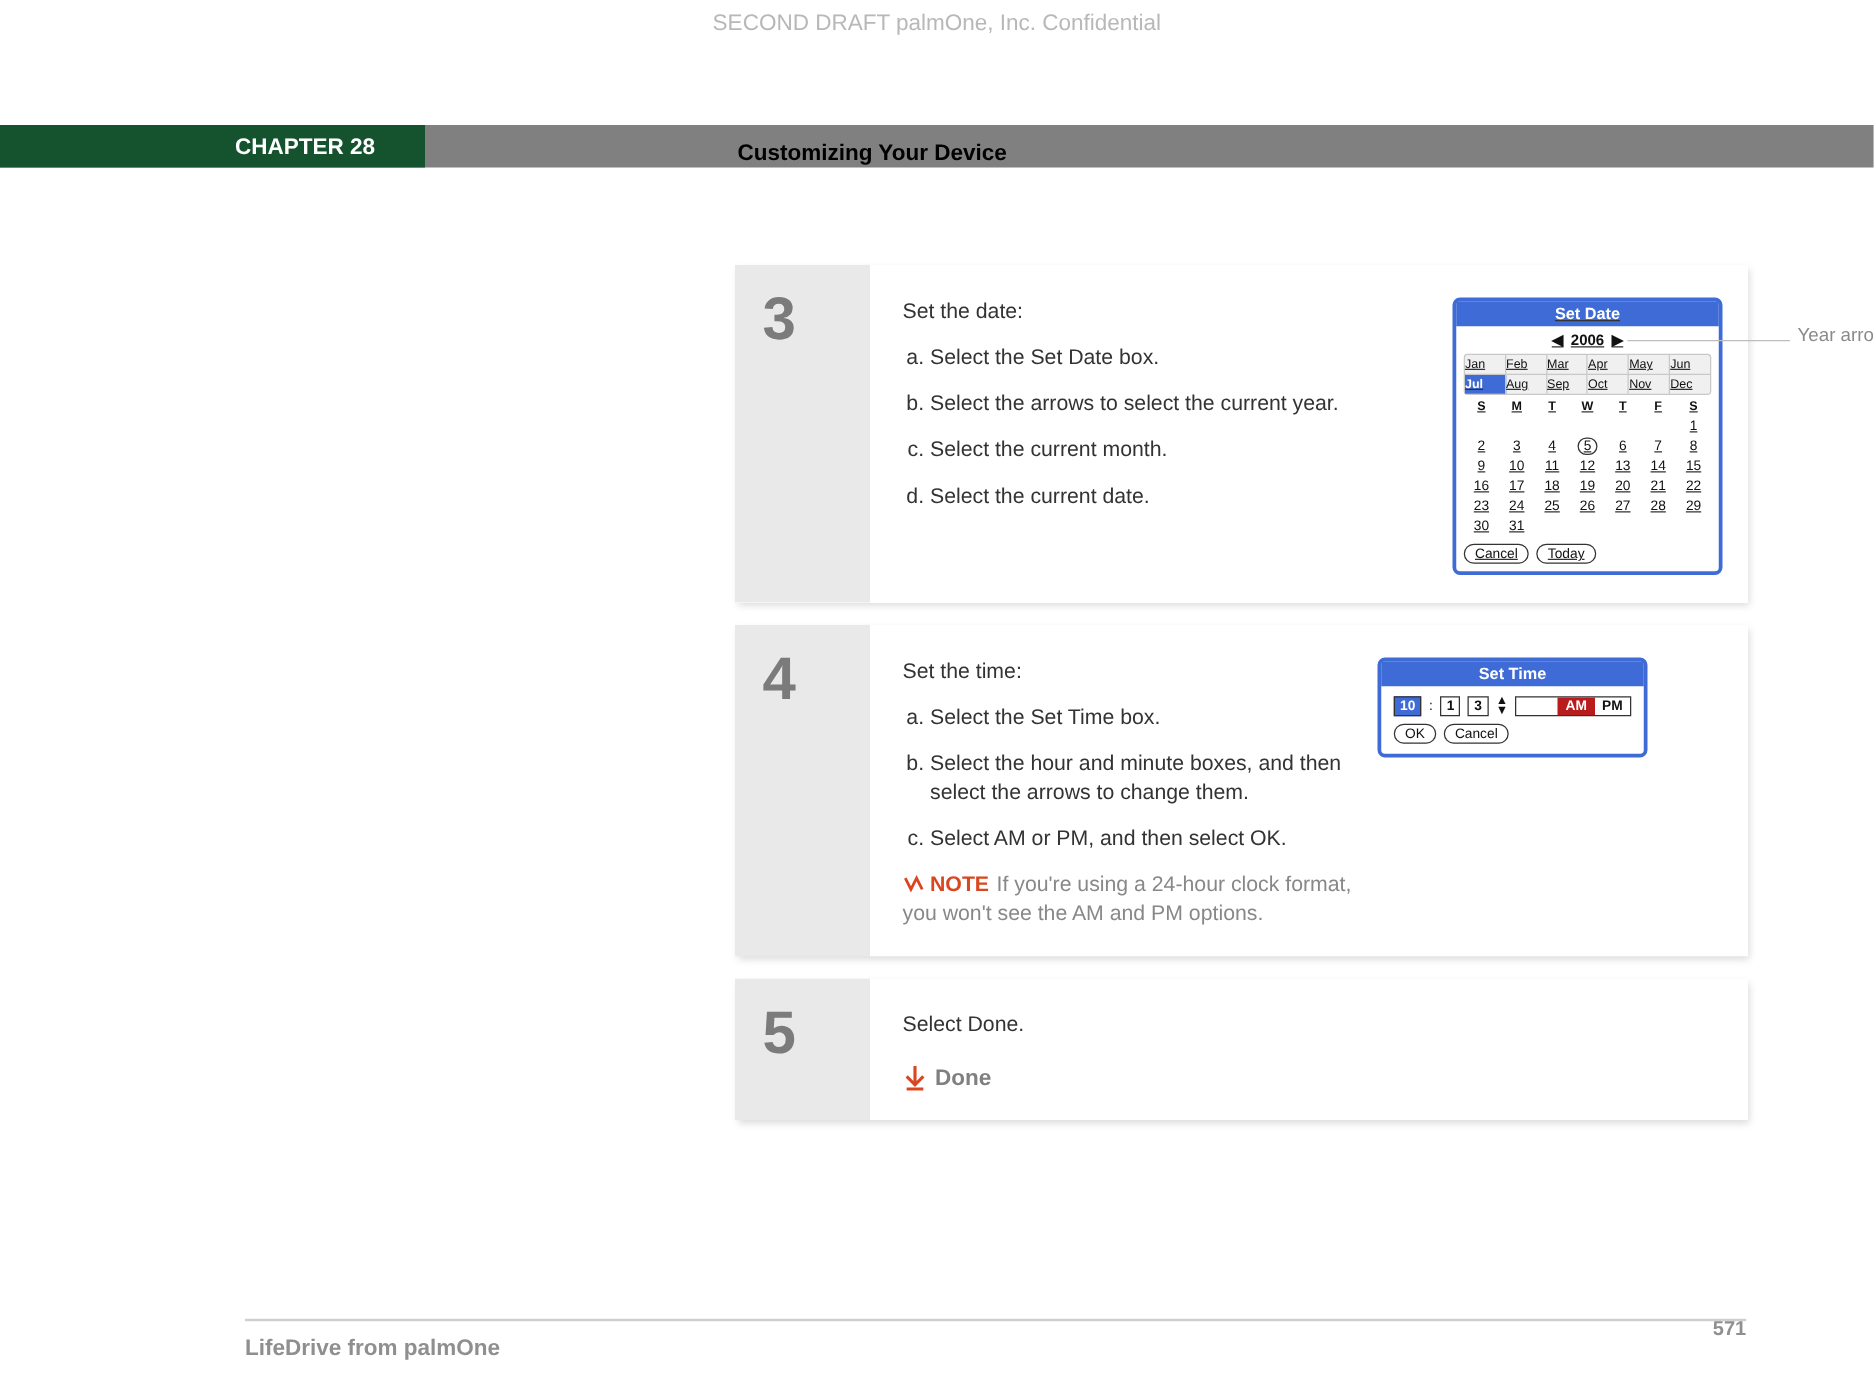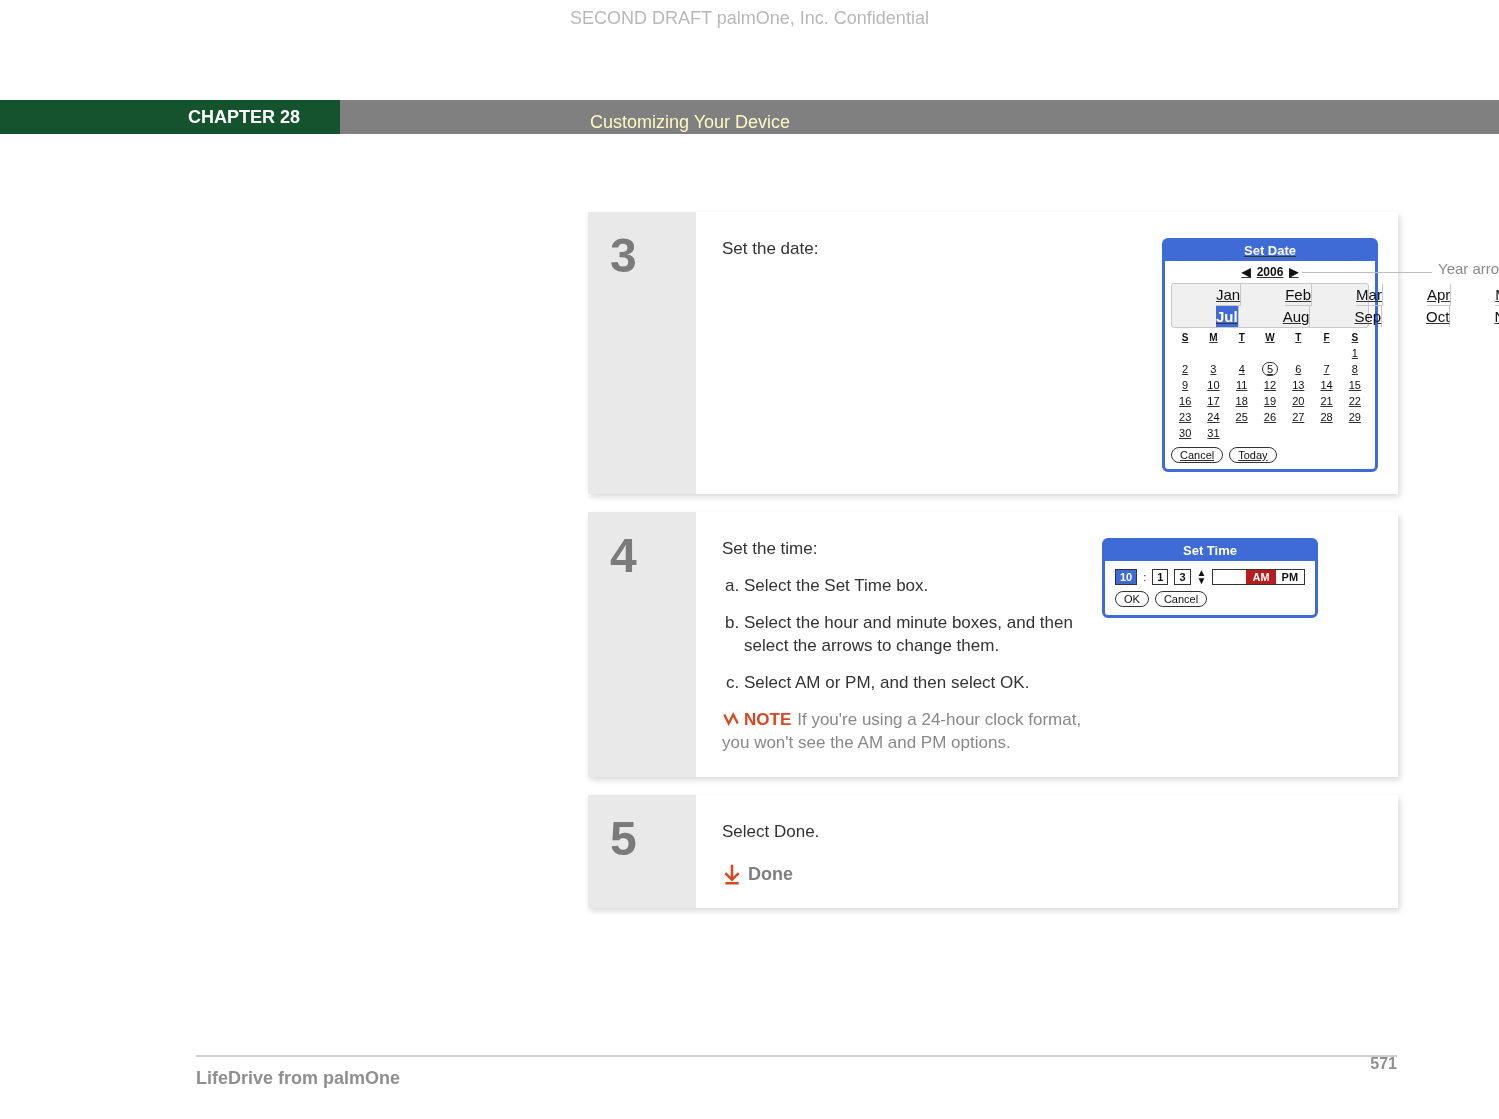--- a/index.html
+++ b/index.html
@@ -40,22 +40,22 @@
     font-weight: 700;
     font-size: 18px;
     display: flex;
     align-items: center;
     justify-content: flex-end;
     padding-right: 40px;
   }
   .title-block {
     flex: 1;
     height: 44px;
-    color: #fef9c3;
-    font-weight: 400;
+    color: #000000;
+    font-weight: 700;
     font-size: 18px;
     display: flex;
     align-items: center;
     padding-left: 250px;
   }
 
   .steps-area {
     position: absolute;
     left: 588px;
     top: 212px;
@@ -142,23 +142,22 @@
     margin: 0 6px 4px;
     background: #f0f0f0;
     border: 1px solid #c8c8c8;
     border-radius: 3px;
   }
   .sd-months-row { display: flex; }
   .sd-m {
     flex: 1;
     text-align: left;
     padding: 2px 0;
-    font-size: 15px;
+    font-size: 10px;
     border-right: 1px solid #c8c8c8;
-    margin-left: 44px;
   }
   .sd-m:last-child { border-right: none; }
   .sd-months-row:first-child .sd-m { border-bottom: 1px solid #c8c8c8; }
   .sd-m.sel { background: #3e6bd6; color: #fff; font-weight: 700; }
   .sd-days {
     margin: 0 6px;
   }
   .sd-dows { display: flex; }
   .sd-dow { flex: 1; text-align: center; font-weight: 700; font-size: 10px; padding-bottom: 2px; }
   .sd-grid .sd-week { display: flex; }
@@ -281,20 +280,26 @@
 
 <div class="steps-area">
 
   <div class="step-row">
     <div class="step-num-col">
       <div class="step-num">3</div>
     </div>
     <div class="step-body-col">
       <div class="step-text">
         <div class="step-heading">Set the date:</div>
+        <ol class="ol-letters">
+          <li>Select the Set Date box.</li>
+          <li>Select the arrows to select the current year.</li>
+          <li>Select the current month.</li>
+          <li>Select the current date.</li>
+        </ol>
       </div>
       <div class="screenshot-box callout-wrap">
         <div class="set-date">
           <div class="sd-title">Set Date</div>
           <div class="sd-year">
             <span class="arrow">◀</span>
             <span>2006</span>
             <span class="arrow">▶</span>
           </div>
           <div class="sd-months">

